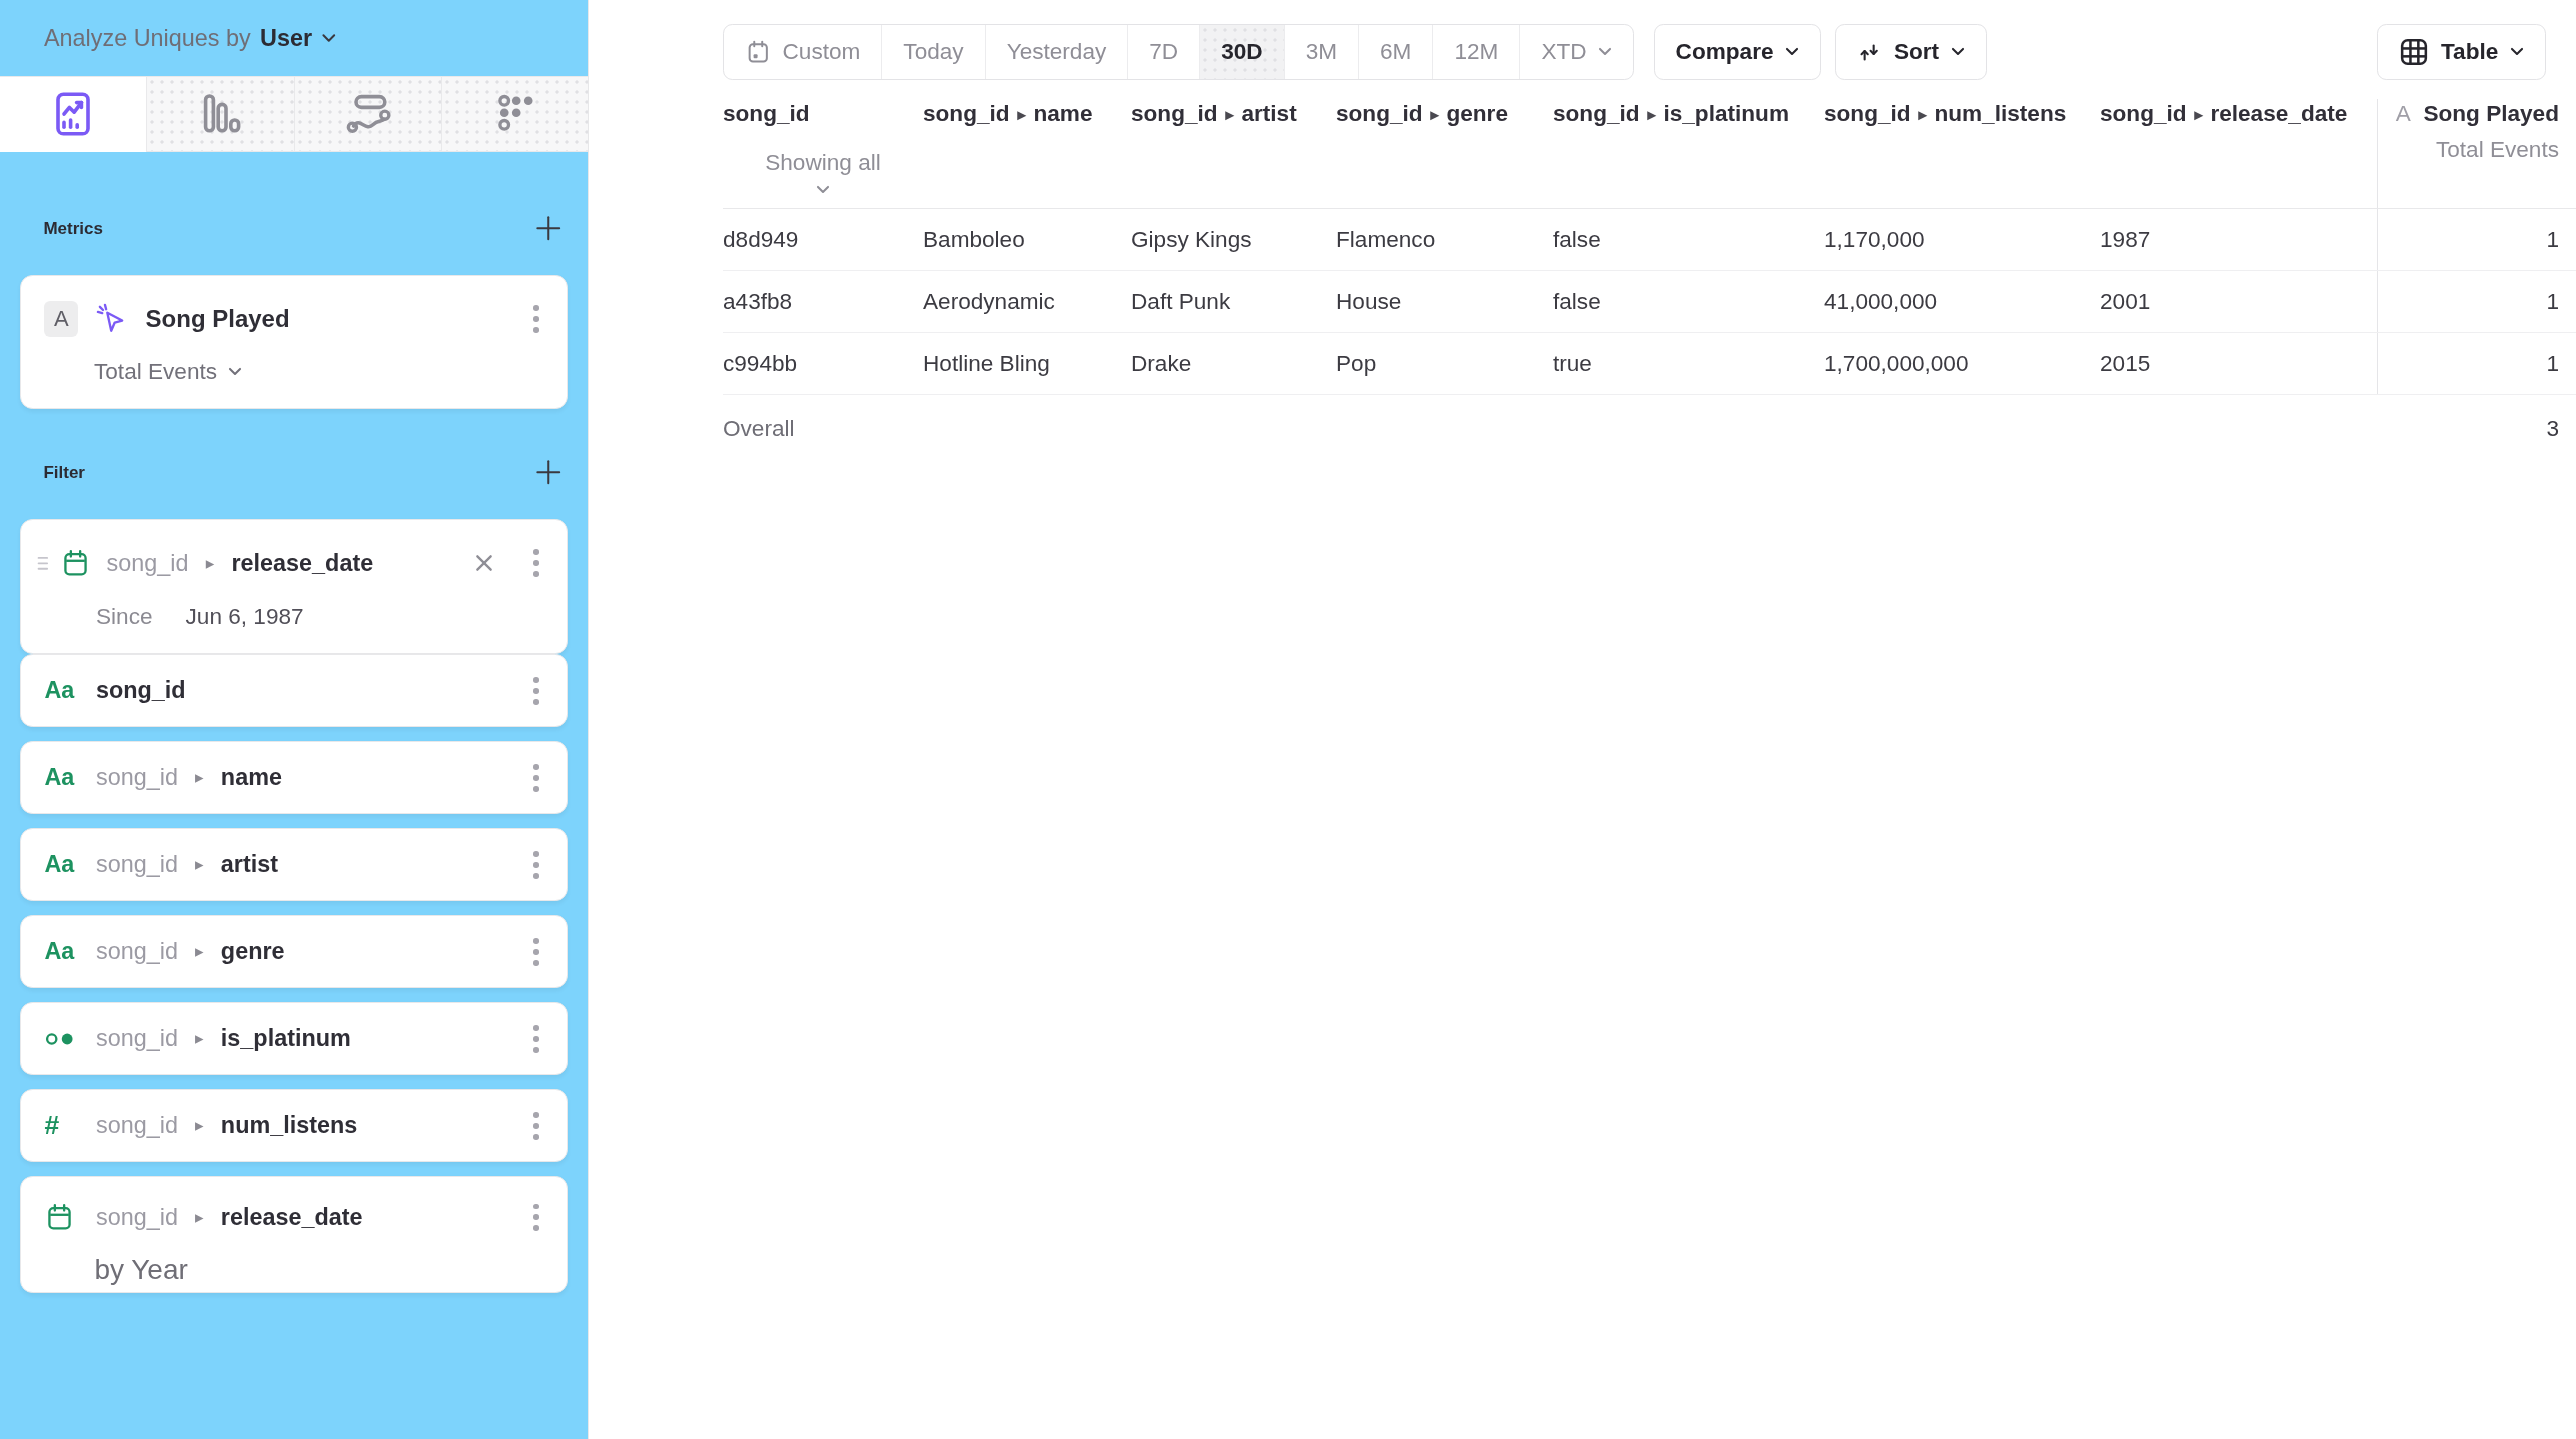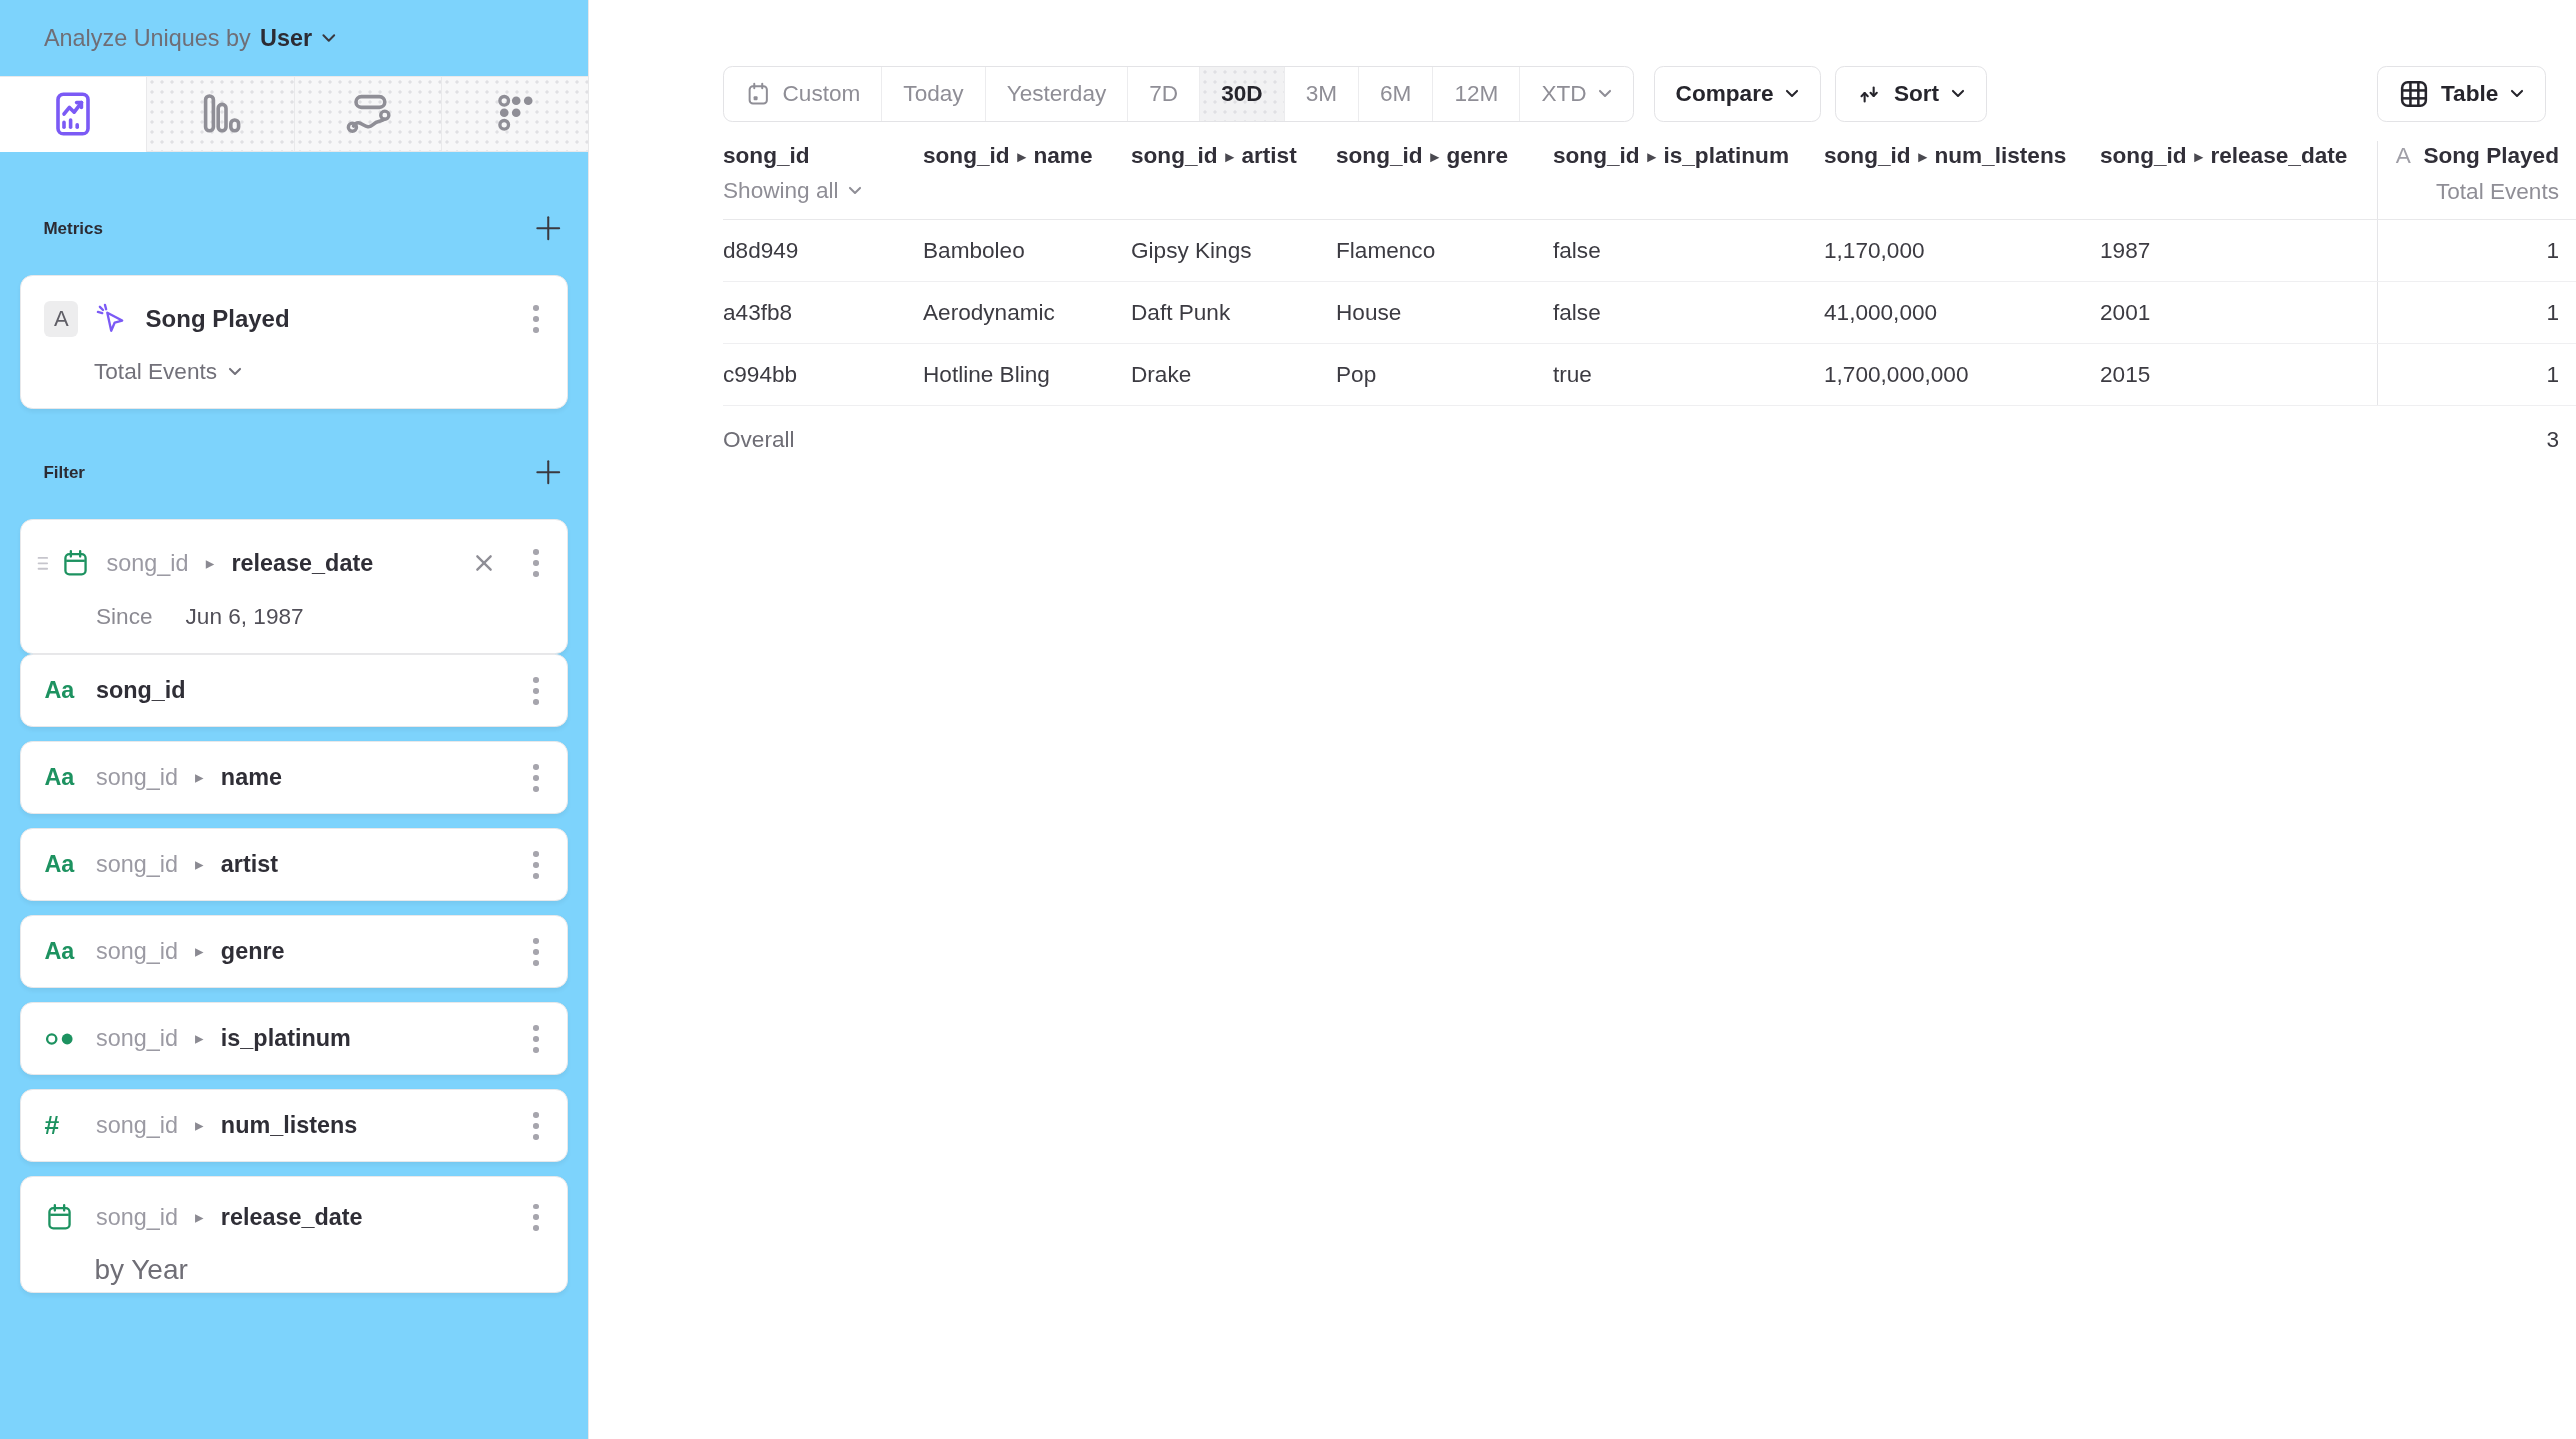--- a/index.html
+++ b/index.html
@@ -49,21 +49,21 @@
   .pcard-tall .pcard-line1 { display: flex; align-items: center; gap: 15.6px; }
   .by-year { margin: 15.6px 0 0 50px; font-size: 28px; color: #6f6e76; }
   .type-icon { width: 36px; display: flex; align-items: center; justify-content: flex-start; flex: 0 0 36px; }
   .aa-glyph { font-size: 23.4px; font-weight: 600; color: #1d9260; }
   .hash-glyph { font-size: 26.5px; font-weight: 600; color: #1d9260; }
   .drag-handle { margin-left: -7.8px; margin-right: -4.7px; }
   .close-x { display: flex; align-items: center; padding: 3.1px; cursor: pointer; margin-left: auto; }
   .close-x + .kebab { margin-left: 15.6px; }
 
   
-  .main { flex: 1; padding: 66px 0 0 134px; background: #fff; }
+  .main { flex: 1; padding: 24px 0 0 134px; background: #fff; }
   .toolbar { display: flex; align-items: stretch; height: 56px; margin-right: 30px; }
   .seg { display: flex; border: 1.2px solid #e3e3e6; border-radius: 9.3px; overflow: hidden; background: #fff; }
   .seg-item { display: flex; align-items: center; gap: 11px; padding: 0 21px; font-size: 22.6px; color: #8f8e96; border-left: 1.2px solid #ececee; cursor: pointer; white-space: nowrap; }
   .seg-item:first-child { border-left: none; }
   .seg-item.active { background-color: #f2f2f3; color: #26252c; font-weight: 700; }
   .btn { display: flex; align-items: center; gap: 11.7px; border: 1.2px solid #e3e3e6; border-radius: 9.3px; background: #fff; padding: 0 21px; font-size: 22.6px; color: #26252c; font-weight: 600; cursor: pointer; white-space: nowrap; }
   .btn-compare { margin-left: 20px; }
   .btn-sort { margin-left: 14px; }
   .toolbar-spacer { flex: 1; }
 
@@ -73,21 +73,21 @@
 
   
   .grid { margin-top: 18.7px; width: 100%; }
   .c0 { width: 200px; } .c1 { width: 208px; } .c2 { width: 205px; } .c3 { width: 217px; }
   .c4 { width: 271px; } .c5 { width: 276px; } .c6 { width: 277px; }
   .cm { flex: 1; }
   .thead { display: flex; border-bottom: 1.2px solid #e8e8ea; }
   .th-cell { padding-bottom: 14px; font-size: 22.6px; font-weight: 700; color: #312f38; }
   .th-line { display: flex; align-items: center; gap: 4.7px; min-height: 31px; }
   .th-arrow { font-size: 16.4px; color: #4a4950; padding: 0 3.1px; }
-  .showing-all { margin-top: 6px; display: flex; align-items: center; gap: 9.3px; font-size: 22.6px; font-weight: 400; color: #8f8e96; cursor: pointer; }
+  .showing-all { margin-top: 20px; display: flex; align-items: center; gap: 9.3px; font-size: 22.6px; font-weight: 400; color: #8f8e96; cursor: pointer; flex-direction: column; }
   .th-metric { display: flex; flex-direction: column; align-items: flex-end; padding-right: 17px; border-left: 1.2px solid #e5e5e8; }
   .th-metric .letter { color: #a09fa7; font-weight: 400; margin-right: 7.8px; }
   .th-metric .sub { margin-top: 7.8px; font-size: 22.6px; font-weight: 400; color: #8f8e96; }
 
   .tr { display: flex; border-bottom: 1.2px solid #efeff1; }
   .td { height: 61px; display: flex; align-items: center; font-size: 22.6px; color: #3c3b42; }
   .td-metric { justify-content: flex-end; padding-right: 17px; border-left: 1.2px solid #e5e5e8; }
   .overall-row { display: flex; }
   .overall-row .td { height: 67px; }
   .overall-label { color: #6f6e76; }

